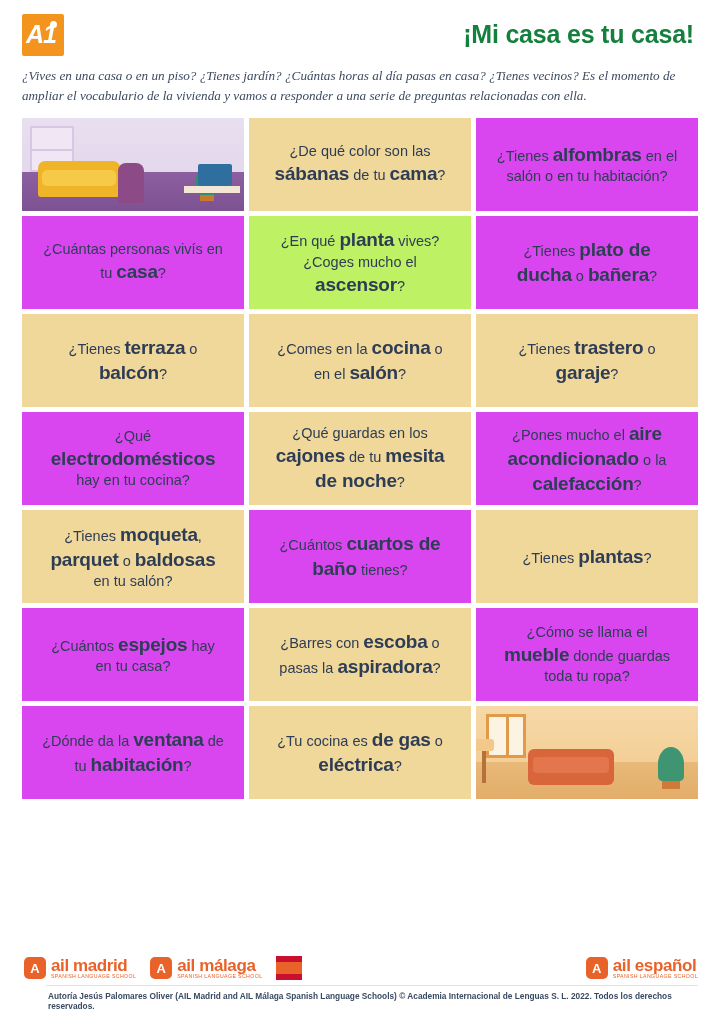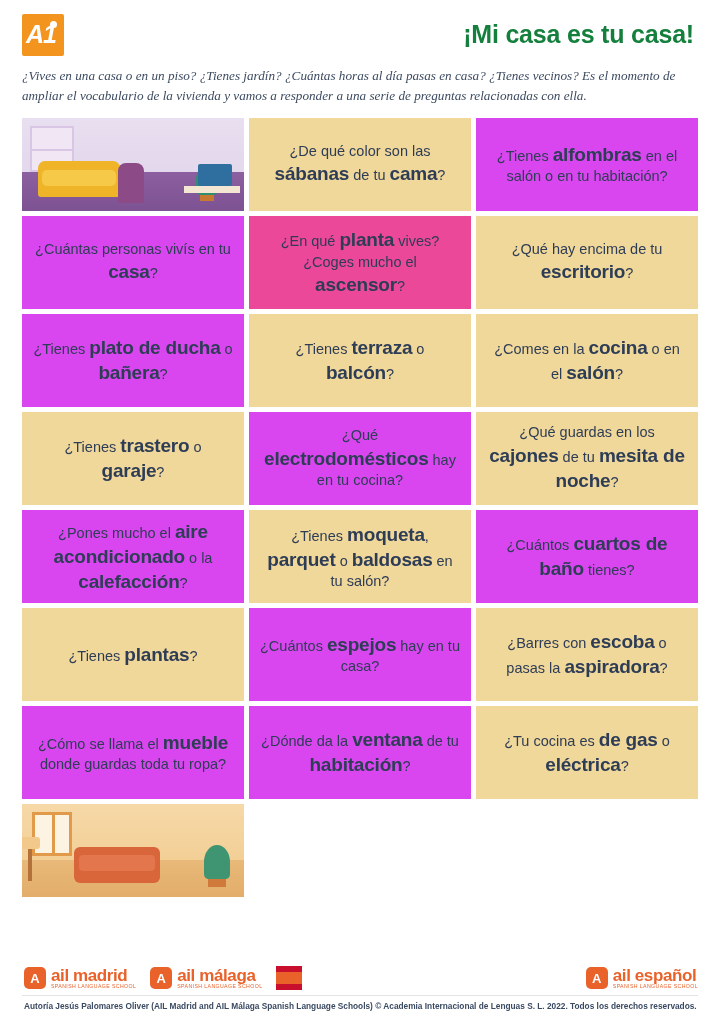--- a/index.html
+++ b/index.html
@@ -68,32 +68,32 @@
   
   .grid {
     margin: 12px 22px 0 22px;
     width: 676px;
     display: grid;
     grid-template-columns: 1fr 1fr 1fr;
     gap: 5px;
   }
   .cell {
     min-height: 93px;
-    padding: 9px 11px;
+    padding: 9px 20px;
     display: flex;
     align-items: center;
     justify-content: center;
     text-align: center;
     line-height: 1.32;
     font-size: 14.5px;
     color: #2e3d56;
     overflow: hidden;
   }
   .c-cream  { background: #d946ef; }
-  .c-gold   { background: #ec4899; }
+  .c-gold   { background: #bef264; }
   .c-sand   { background: #f0d79a; }
 
   .cell .t { display: inline; }
   .cell b {
     font-weight: bold;
     font-size: 19px;
     letter-spacing: -0.2px;
   }
 
   
@@ -168,20 +168,21 @@
   .flag .s1 { height: 6px; background: #c8102e; }
   .flag .s2 { height: 12px; background: #e8622a; position: relative; }
   .flag .s3 { height: 6px; background: #c8102e; }
   .spacer { flex: 1; }
   .credit {
     font-size: 8.3px;
     color: #3a4a62;
     border-top: 1px solid #e3e3e3;
     padding: 5px 0 7px 2px;
     font-weight: bold;
+    margin-left: 24px;
   }
 </style>
 </head>
 <body>
 
 <div class="header">
   <div class="badge">
     <span class="badge-text">A1</span>
     <span class="badge-dot"></span>
   </div>
@@ -207,23 +208,20 @@
     </div>
     <div class="cell c-cream">
       <div><span class="t">¿Tienes </span><b class="t">alfombras</b><span class="t"> en el salón o en tu habitación?</span></div>
     </div>
     <div class="cell c-cream">
       <div><span class="t">¿Cuántas personas vivís en tu </span><b class="t">casa</b><span class="t">?</span></div>
     </div>
     <div class="cell c-gold">
       <div><span class="t">¿En qué </span><b class="t">planta</b><span class="t"> vives? ¿Coges mucho el </span><b class="t">ascensor</b><span class="t">?</span></div>
     </div>
-    <div class="cell c-sand">
-      <div><span class="t">¿Qué hay encima de tu </span><b class="t">escritorio</b><span class="t">?</span></div>
-    </div>
     <div class="cell c-cream">
       <div><span class="t">¿Tienes </span><b class="t">plato de ducha</b><span class="t"> o </span><b class="t">bañera</b><span class="t">?</span></div>
     </div>
     <div class="cell c-sand">
       <div><span class="t">¿Tienes </span><b class="t">terraza</b><span class="t"> o </span><b class="t">balcón</b><span class="t">?</span></div>
     </div>
     <div class="cell c-sand">
       <div><span class="t">¿Comes en la </span><b class="t">cocina</b><span class="t"> o en el </span><b class="t">salón</b><span class="t">?</span></div>
     </div>
     <div class="cell c-sand">

